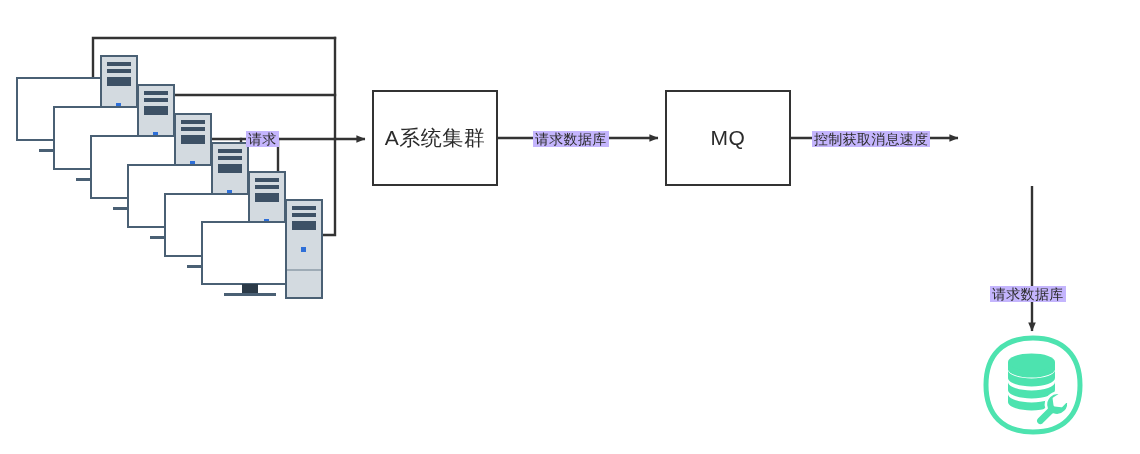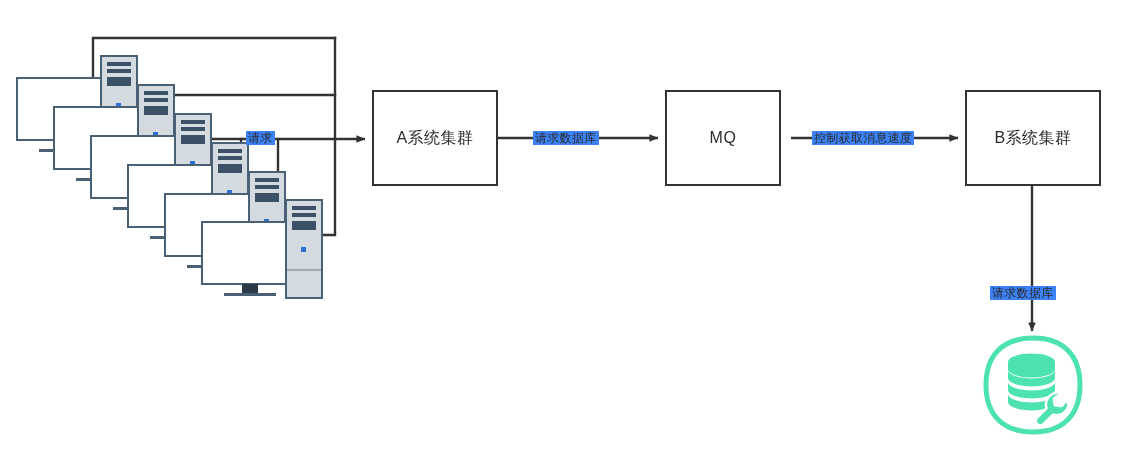--- a/index.html
+++ b/index.html
@@ -26,29 +26,29 @@
     height: 454px;
   }
   .node-box {
     position: absolute;
     box-sizing: border-box;
     border: 2px solid #333333;
     background: #ffffff;
     display: flex;
     align-items: center;
     justify-content: center;
-    font-size: 16px;
+    font-size: 21px;
     color: #2b2b2b;
     letter-spacing: 0.5px;
   }
   .edge-label {
     position: absolute;
-    font-size: 12px;
+    font-size: 14px;
     color: #2b2b2b;
-    background: #3b82f6;
+    background: #c4b5fd;
     white-space: nowrap;
     line-height: 1;
     padding: 1px 2px;
     letter-spacing: 0.3px;
   }
 </style>
 </head>
 <body>
 
 <div id="canvas">
@@ -111,27 +111,24 @@
     <use href="#pc" x="91" y="114"></use>
     <use href="#pc" x="128" y="143"></use>
     <use href="#pc" x="165" y="172"></use>
     <use href="#pc" x="202" y="200"></use>
   </svg>
 
   <div class="node-box" style="left:372px; top:90px; width:126px; height:96px;">
     <span>A系统集群</span>
   </div>
 
-  <div class="node-box" style="left:665px; top:90px; width:116px; height:96px;">
+  <div class="node-box" style="left:665px; top:90px; width:126px; height:96px;">
     <span>MQ</span>
   </div>
 
-  <div class="node-box" style="left:965px; top:90px; width:136px; height:96px;">
-    <span>B系统集群</span>
-  </div>
 
   <svg class="layer" viewBox="0 0 1140 454" xmlns="http://www.w3.org/2000/svg">
     <g>
 
       <path d="M 1033,338
                C 1063,338 1080,355 1080,385
                C 1080,415 1063,432 1033,432
                C 1003,432 986,415 986,385
                C 986,355 1003,338 1033,338 Z" fill="#ffffff" stroke="#4DE3AF" stroke-width="5" stroke-linejoin="round"></path>
 

